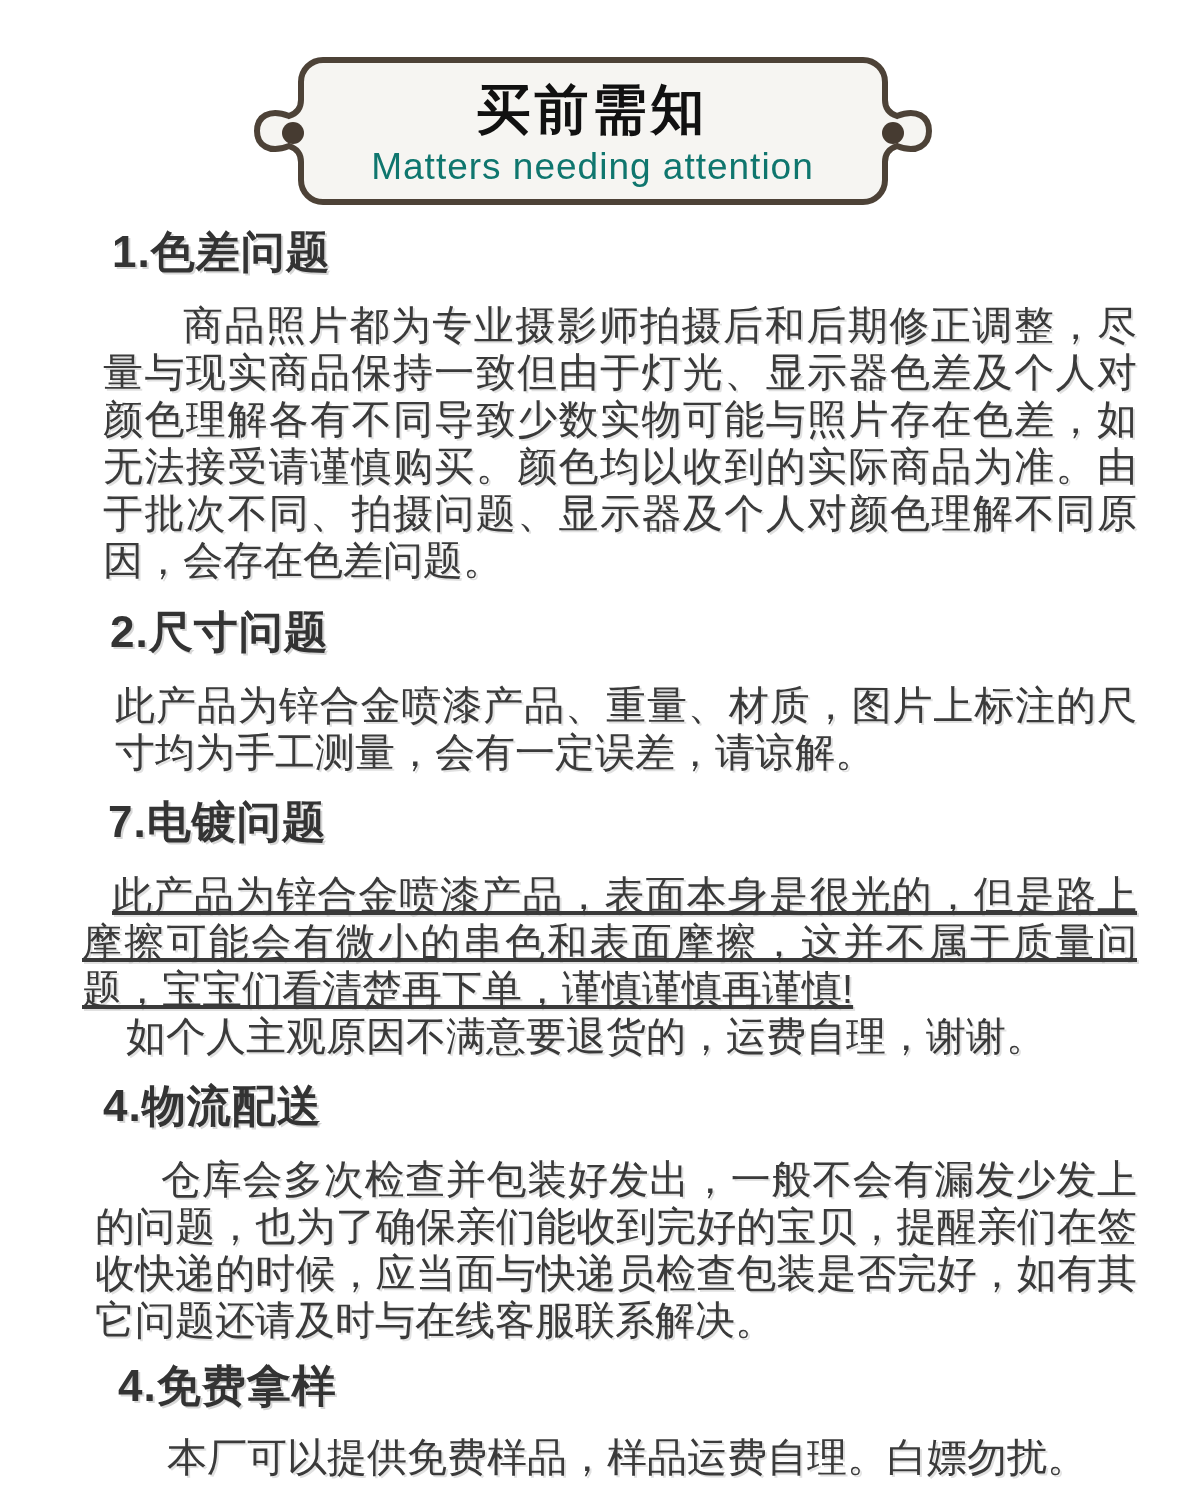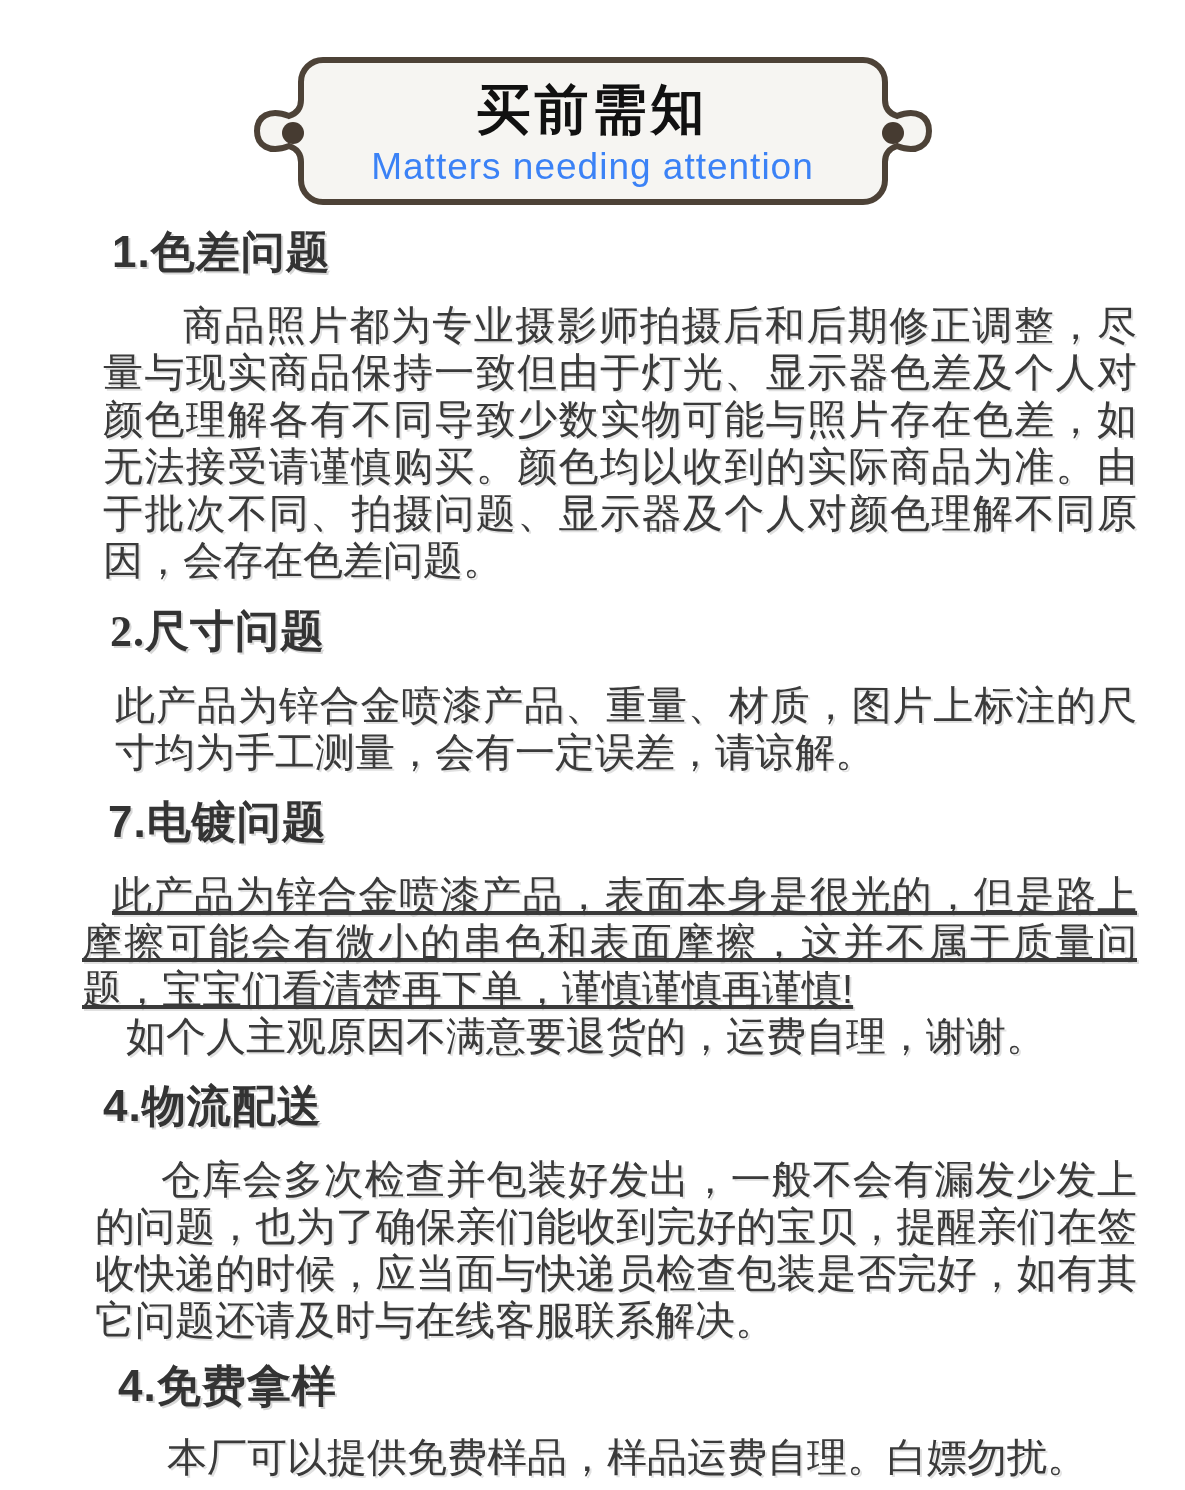--- a/index.html
+++ b/index.html
@@ -56,21 +56,21 @@
     line-height: 60px;
     font-weight: 900;
     color: #111111;
     letter-spacing: 4px;
   }
   .plaque-subtitle {
     margin-top: 8px;
     font-size: 37px;
     line-height: 40px;
     font-weight: 400;
-    color: #3b82f6;
+    color: #0f766e;
     letter-spacing: 1px;
   }
 
   
   .sections {
   }
   .sec h2 {
     font-size: 44px;
     line-height: 52px;
     font-weight: 800;
@@ -83,21 +83,21 @@
     font-size: 40px;
     line-height: 47px;
     margin: 0 48px 0 100px;
     color: #3a3a3a;
     text-shadow: 2px 2px 0 rgba(120,120,120,0.22);
     text-align: justify;
   }
   
   .sec-1 h2 { margin-left: 112px; }
   .sec-1 p  { margin-left: 103px; text-indent: 2em; }
-  .sec-2 h2 { margin-left: 110px; margin-top: 22px; font-family: Liberation Serif, serif; }
+  .sec-2 h2 { margin-left: 110px; margin-top: 22px; }
   .sec-2 p  { margin-left: 115px; text-indent: 0; }
   .sec-3 h2 { margin-left: 108px; }
   .sec-3 p.p-first  { margin-left: 82px; text-indent: 0.75em; text-decoration: underline; }
   .sec-3 p.p-second { margin-left: 82px; text-indent: 1.1em; }
   .sec-4 h2 { margin-left: 103px; }
   .sec-4 p  { margin-left: 95px; text-indent: 1.65em; }
   .sec-5 h2 { margin-left: 118px; margin-top: 16px; margin-bottom: 22px; }
   .sec-5 p  { margin-left: 95px; text-indent: 1.8em; }
 </style>
 </head>

